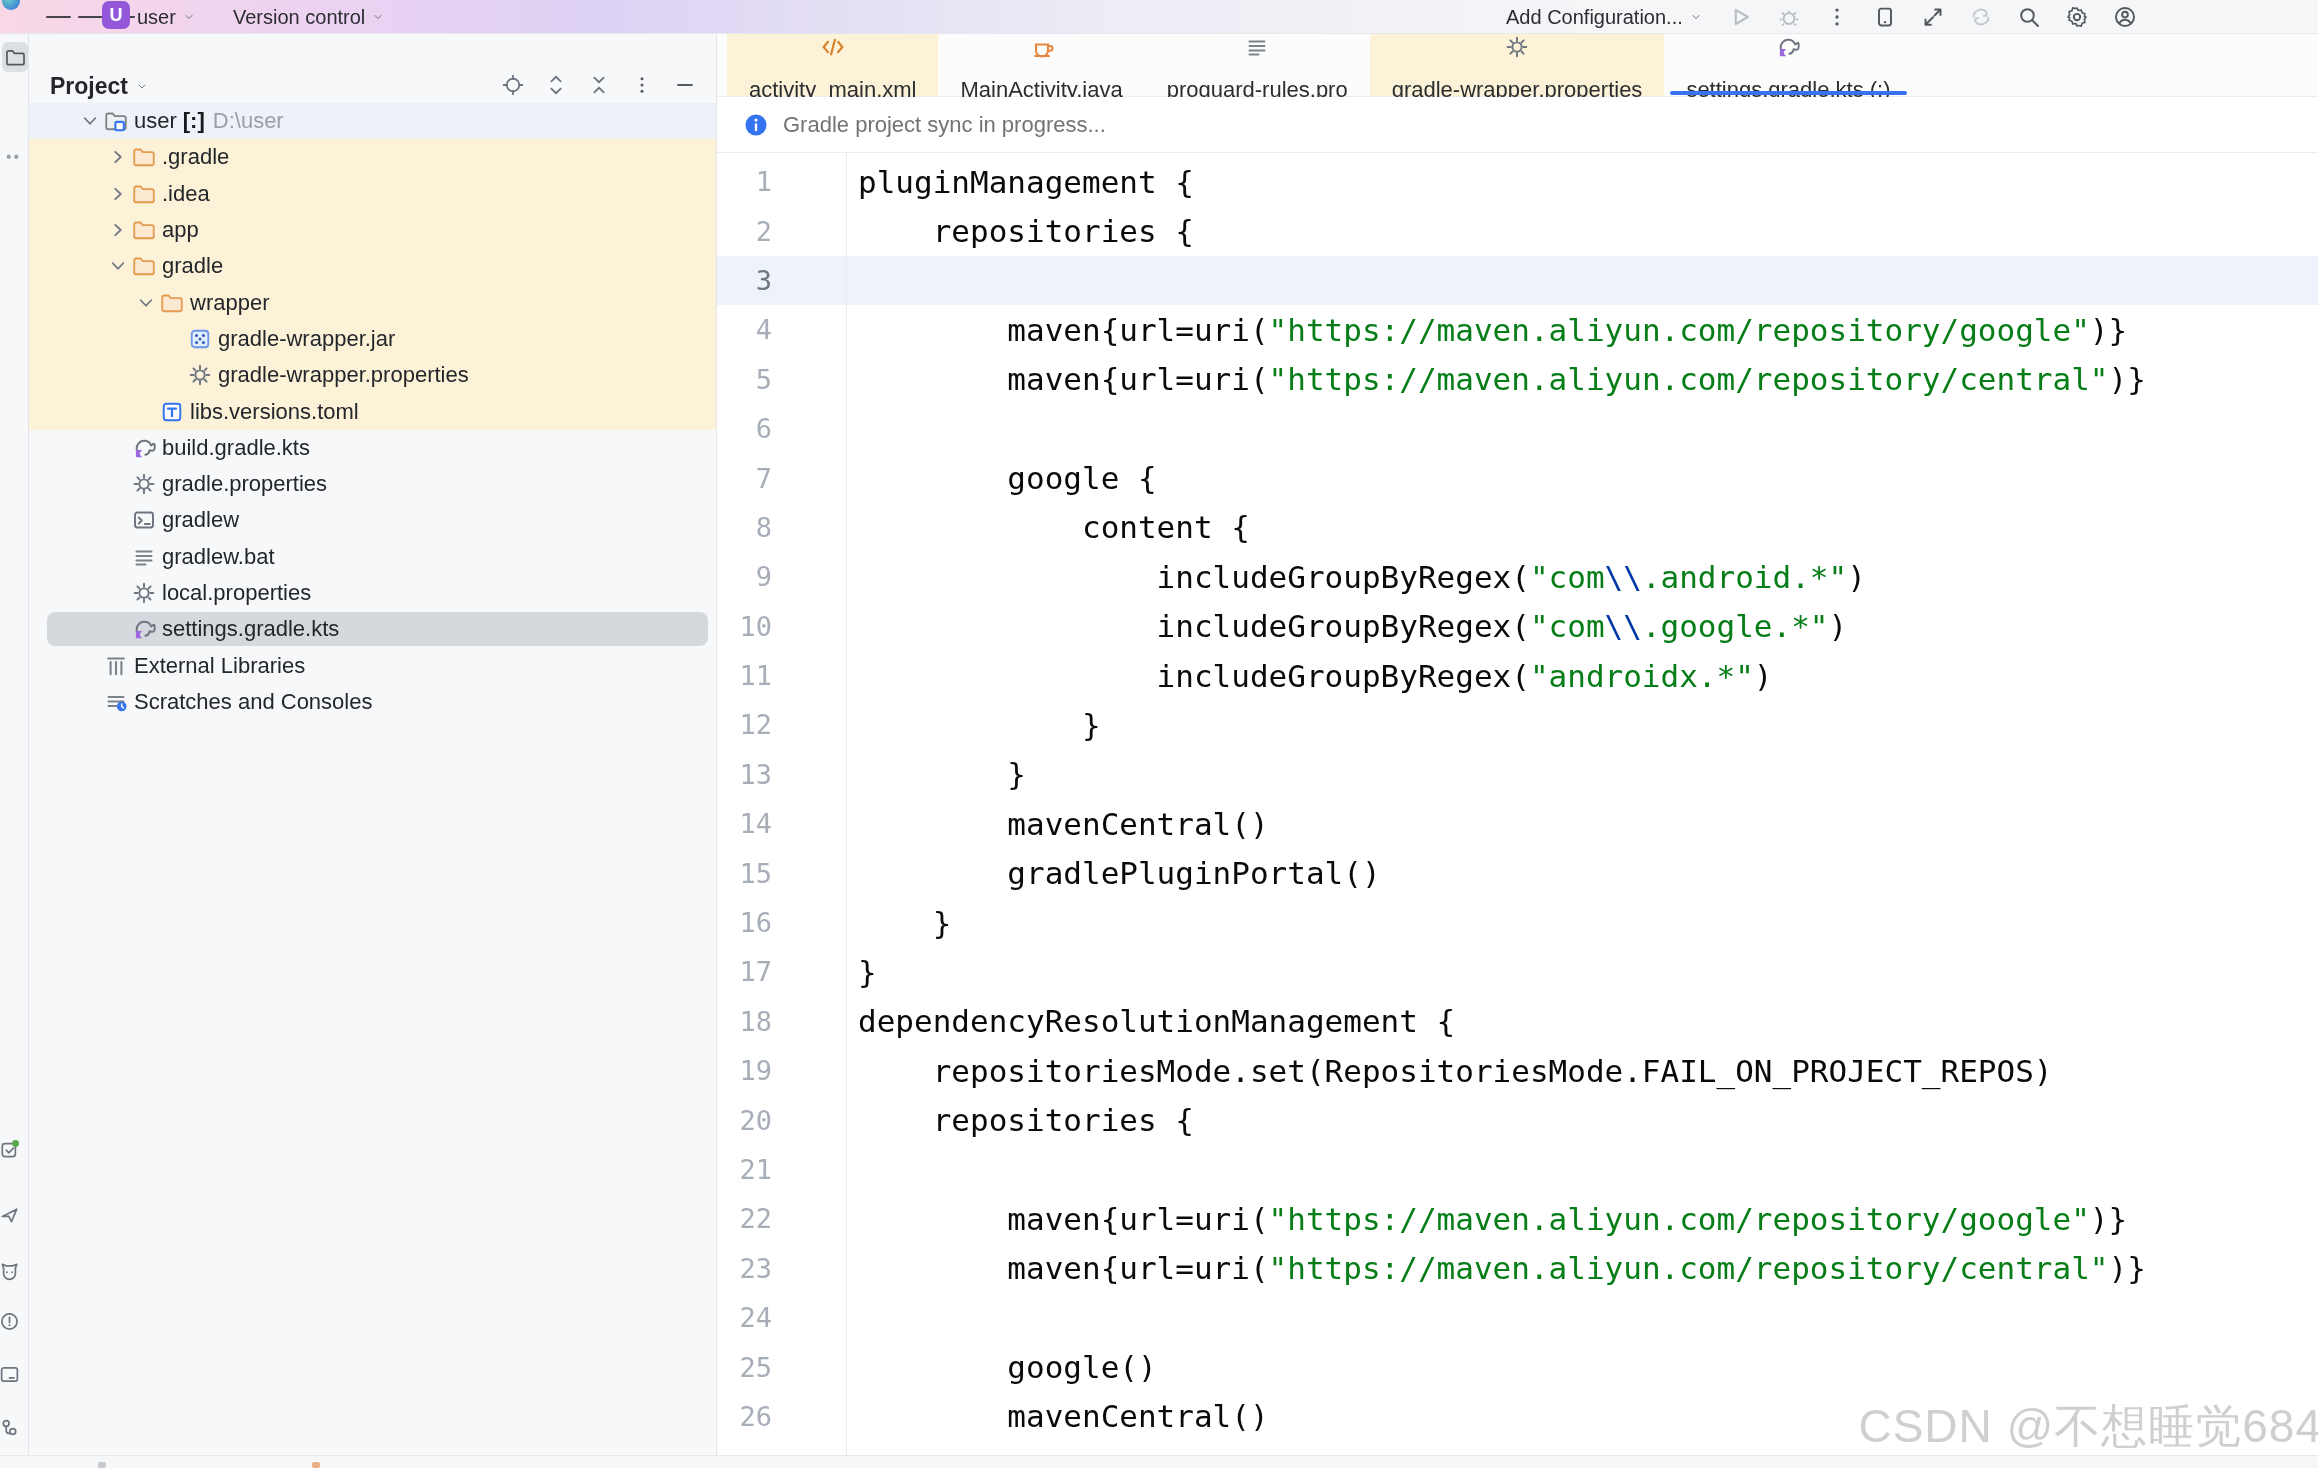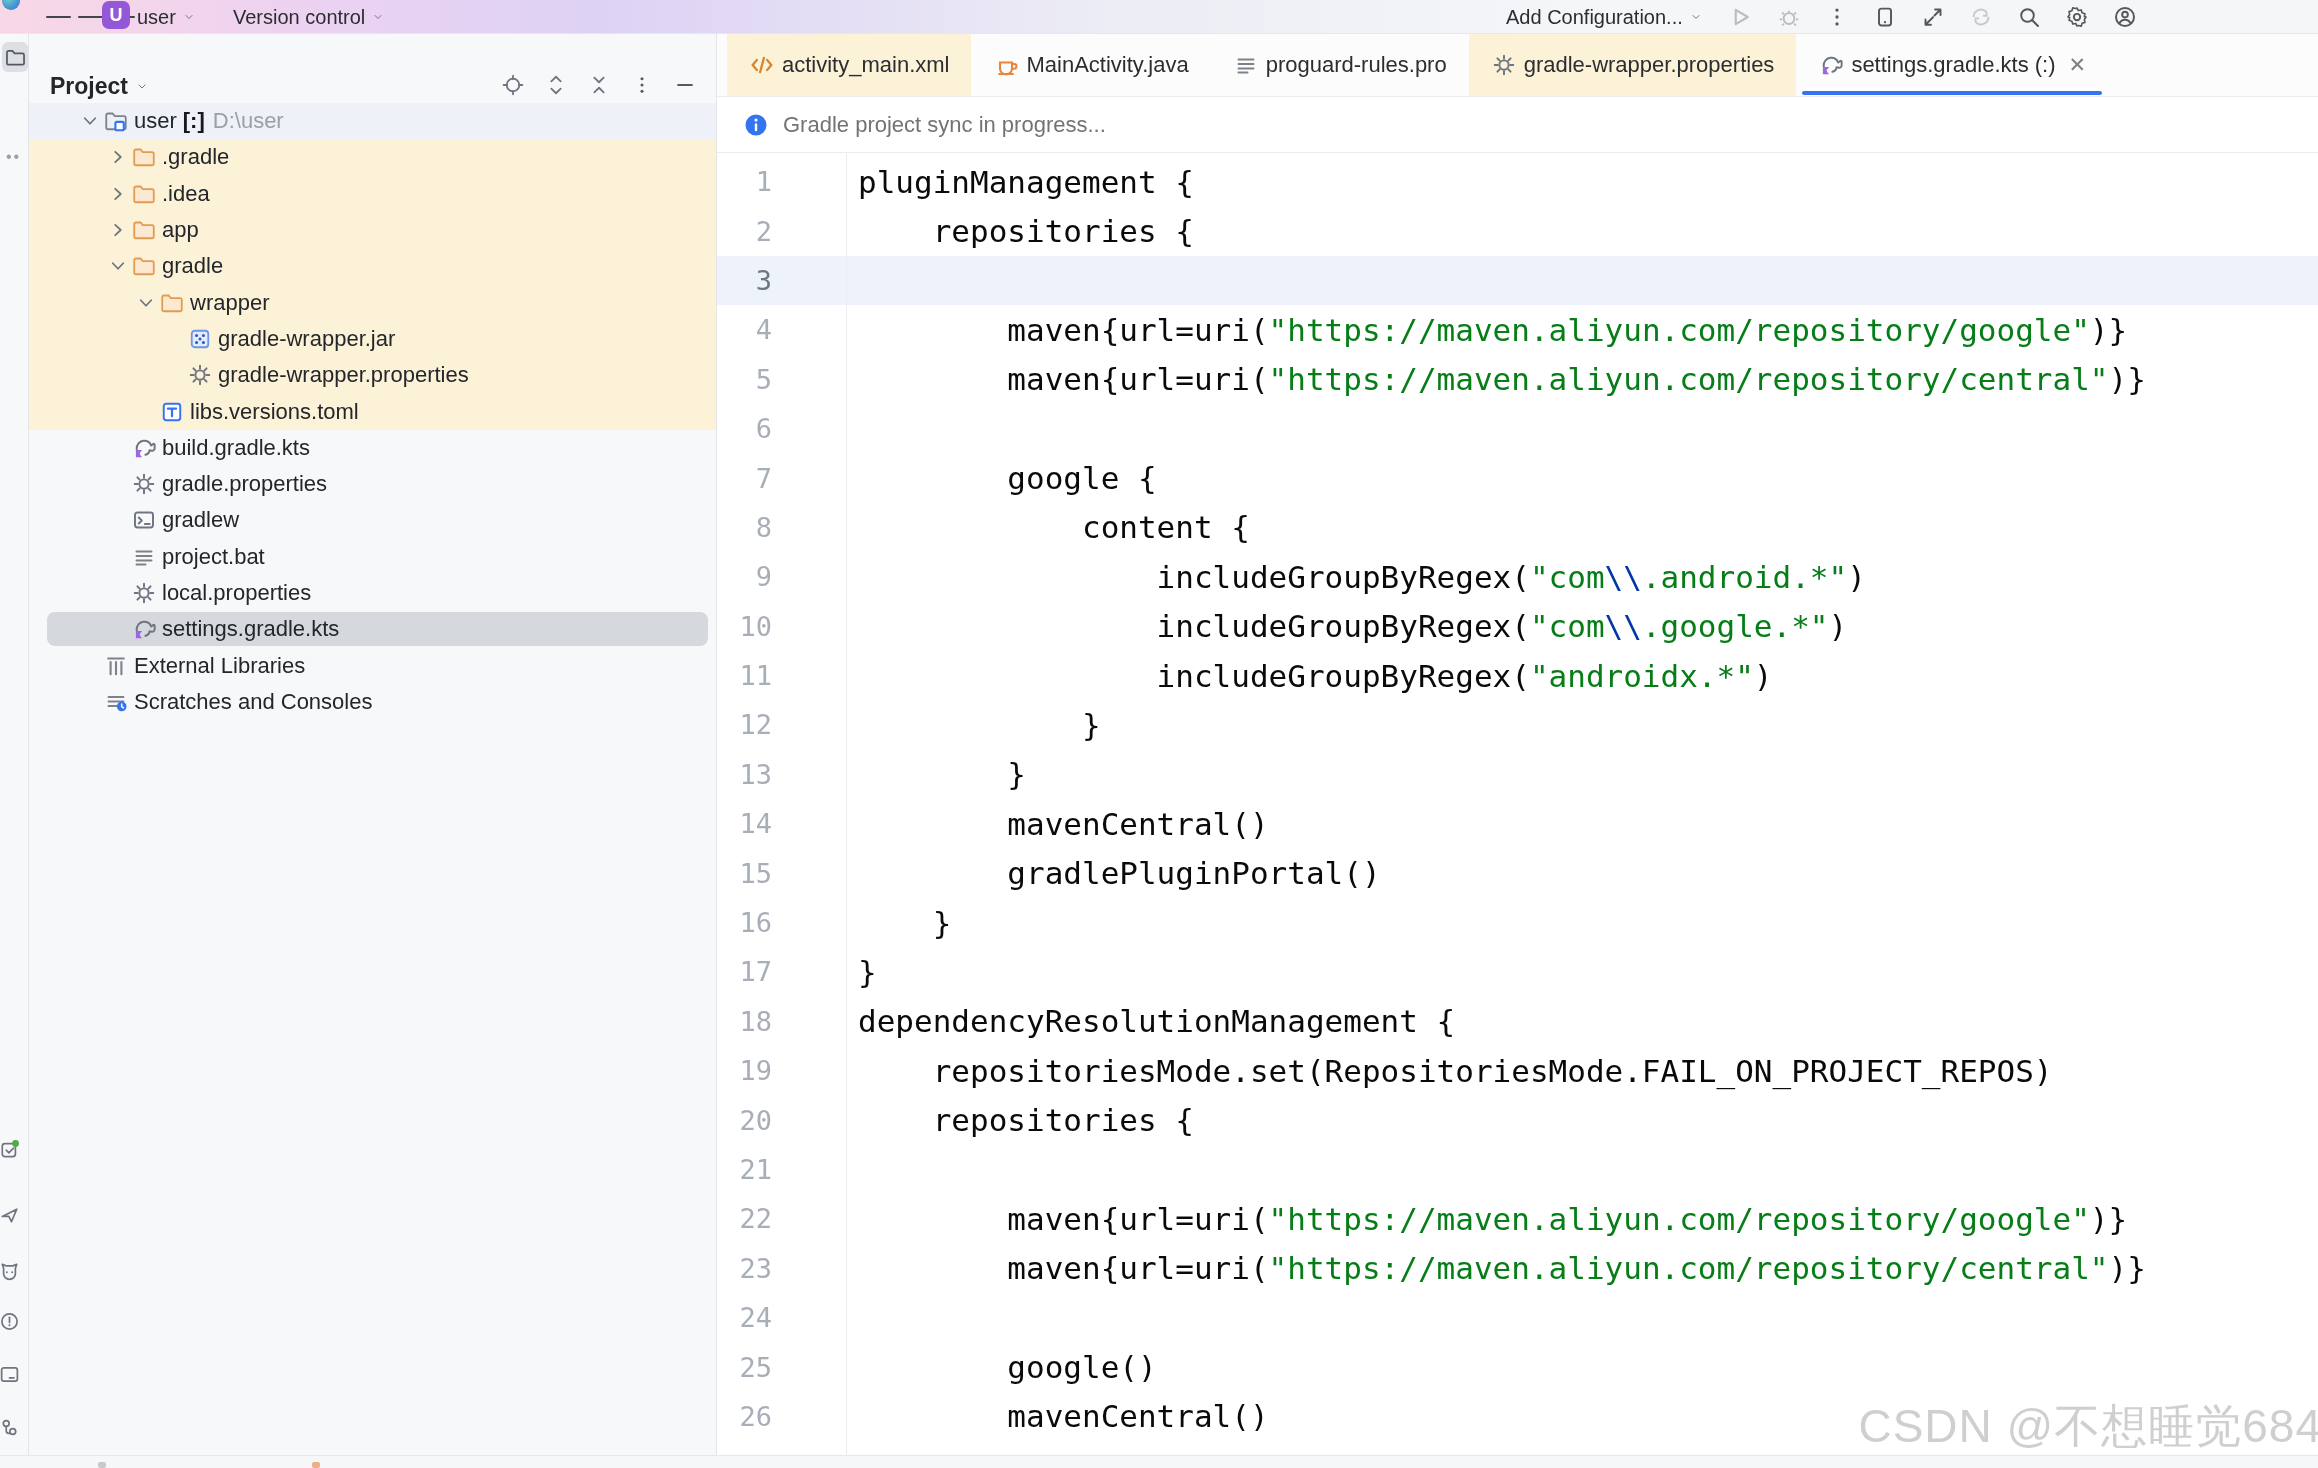--- a/index.html
+++ b/index.html
@@ -52,22 +52,22 @@
   .ticon { width:26px; height:26px; flex:0 0 26px; margin-right:5px; display:flex; align-items:center; justify-content:center; }
   .ticon svg { width:24px; height:24px; }
   .tlabel { padding-right:6px; }
   .tbadge { font-weight:700; color:#17191c; padding-right:8px; }
   .tpath { color:#9aa0a6; }
 
   
   #editor { position:absolute; left:717px; top:34px; right:0; bottom:13px; background:#fff; }
   #tabbar { position:absolute; left:0; top:0; right:0; height:63px; background:#fcfcfd;
     border-bottom:1px solid #ebecf0; display:flex; align-items:stretch; padding-left:10px; }
-  .tab { position:relative; display:flex; align-items:center; gap:7px; padding:0 22px;
-    font-size:22px; color:#2b2d30; }
+  .tab { position:relative; display:flex; align-items:center; gap:17px; padding:0 22px;
+    font-size:22px; color:#2b2d30;flex-direction:column; }
   .tab.cream { background:#fbf2d8; }
   .tab.active::after { content:""; position:absolute; left:6px; right:6px; bottom:1px; height:4px;
     border-radius:3px; background:#3574f0; }
   .tab .ticon { margin-right:0; }
   .tab-close { font-size:21px; color:#7b7f86; margin-left:6px; }
 
   #banner { position:absolute; left:0; top:63px; right:0; height:56px; background:#fff;
     border-bottom:1px solid #ebecf0; display:flex; align-items:center; }
   #banner .ticon { margin-left:26px; margin-right:14px; }
   #banner-text { font-size:22px; color:#737373; }
@@ -418,21 +418,21 @@
           </span>
           <span class="tlabel">gradlew</span>
         </div>
         <div class="row" style="padding-left: 76px;">
           <span class="slot"></span>
           <span class="ticon">
             <svg viewBox="0 0 16 16">
               <path d="M3 4.3h10M3 7.3h10M3 10.3h10M3 13h6" stroke="#7d828a" stroke-width="1.3" stroke-linecap="round"></path>
             </svg>
           </span>
-          <span class="tlabel">project.bat</span>
+          <span class="tlabel">gradlew.bat</span>
         </div>
         <div class="row" style="padding-left: 76px;">
           <span class="slot"></span>
           <span class="ticon">
             <svg viewBox="0 0 16 16">
               <circle cx="8" cy="8" r="3.1" fill="none" stroke="#6e7580" stroke-width="1.3" stroke-linecap="round" stroke-linejoin="round"></circle>
               <path d="M8 1.8v2M8 12.2v2M1.8 8h2M12.2 8h2M3.6 3.6l1.4 1.4M11 11l1.4 1.4M12.4 3.6L11 5M5 11l-1.4 1.4" fill="none" stroke="#6e7580" stroke-width="1.3" stroke-linecap="round" stroke-linejoin="round"></path>
             </svg>
           </span>
           <span class="tlabel">local.properties</span>

